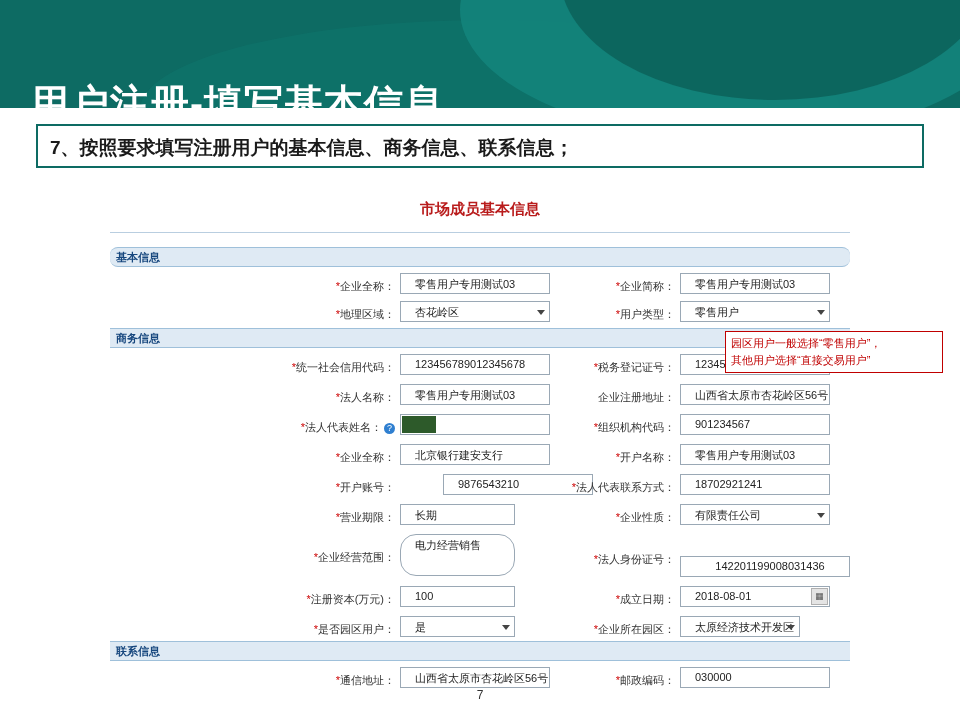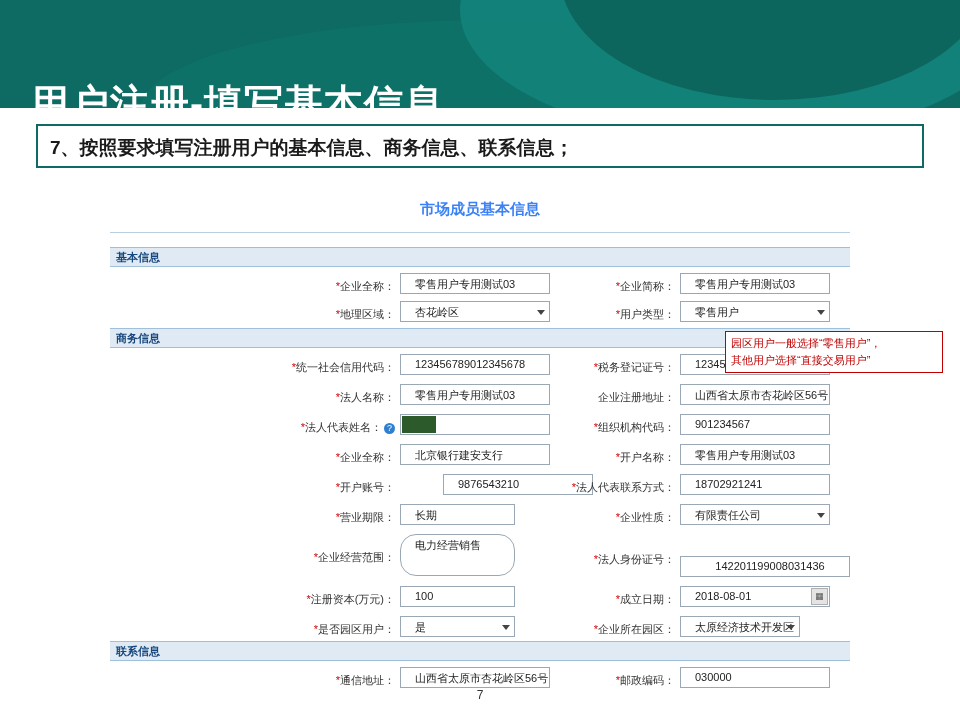--- a/index.html
+++ b/index.html
@@ -95,21 +95,21 @@
     width: 740px; height: 500px;
     background: #ffffff;
   }
   .shot-title {
     position: absolute;
     left: 0; top: 10px;
     width: 740px;
     text-align: center;
     font-size: 15px;
     font-weight: bold;
-    color: #3b82f6;
+    color: #b91c1c;
   }
   .form-panel {
     position: absolute;
     left: 0; top: 42px;
     width: 740px; height: 458px;
     background: #ffffff;
     border-top: 1px solid #b9cee0;
   }
   .section-bar {
     position: absolute;
@@ -241,21 +241,21 @@
   <div class="instruction-box">
     <div class="instruction-text">7、按照要求填写注册用户的基本信息、商务信息、联系信息；</div>
   </div>
 
   <div class="shot">
 
     <div class="shot-title">市场成员基本信息</div>
 
     <div class="form-panel">
 
-      <div class="section-bar" style="top:14px;">
+      <div class="section-bar" style="top:14px;border-radius:8px;">
         <span class="section-label">基本信息</span>
       </div>
 
       <div class="field" style="left:140px; top:42px; width:145px;">
         <span class="field-label"><span class="req">*</span><span>企业全称：</span></span>
       </div>
       <div class="input" style="left:290px; top:40px; width:150px;">零售用户专用测试03</div>
 
       <div class="field" style="left:420px; top:42px; width:145px;">
         <span class="field-label"><span class="req">*</span><span>企业简称：</span></span>

